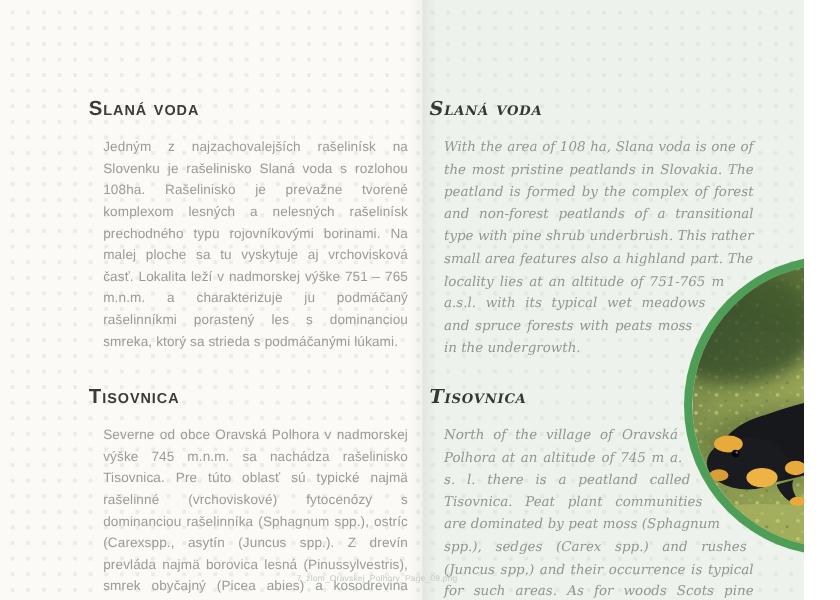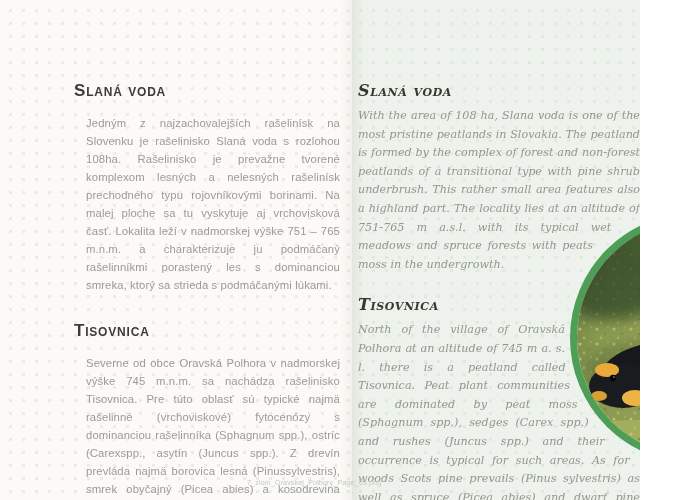--- a/index.html
+++ b/index.html
@@ -1,18 +1,19 @@
 <!DOCTYPE html>
 <html><head>
 <meta charset="utf-8">
 <style>
   html,body{margin:0;padding:0;background:#ffffff;}
   .spread{
     position:relative;width:640px;height:500px;overflow:hidden;
     font-family:"Liberation Sans",sans-serif;
+    padding-left:30px;
   }
   
   .page-left{
     position:absolute;left:0;top:0;width:352px;height:500px;
     background-color:#fbfaf6;
     background-image:radial-gradient(circle,#ecebe5 1.7px,rgba(0,0,0,0) 1.9px);
     background-size:13px 13px;background-position:4px 4px;
   }
   
   .page-right{
@@ -46,21 +47,21 @@
     position:absolute;left:358px;top:80px;width:282px;
     font-family:"DejaVu Serif",serif;font-style:italic;
   }
   .h-en{
     font-variant:small-caps;font-weight:bold;color:#33392f;
     font-size:16px;letter-spacing:0.6px;line-height:22px;margin:0 0 5px 0;
     font-family:"DejaVu Serif",serif;font-style:italic;
   }
   .h-en.second{margin-top:20px;}
   .p-en{
-    margin:0;color:#93968e;font-size:11.2px;line-height:18.6px;
+    margin:12px;color:#93968e;font-size:11.2px;line-height:18.6px;
     text-align:justify;
   }
   .photo-spacer{
     float:right;width:75px;height:390px;
     shape-outside:circle(121px at 130px 258px);
     shape-margin:10px;
   }
 
   
   .photo-circle{

